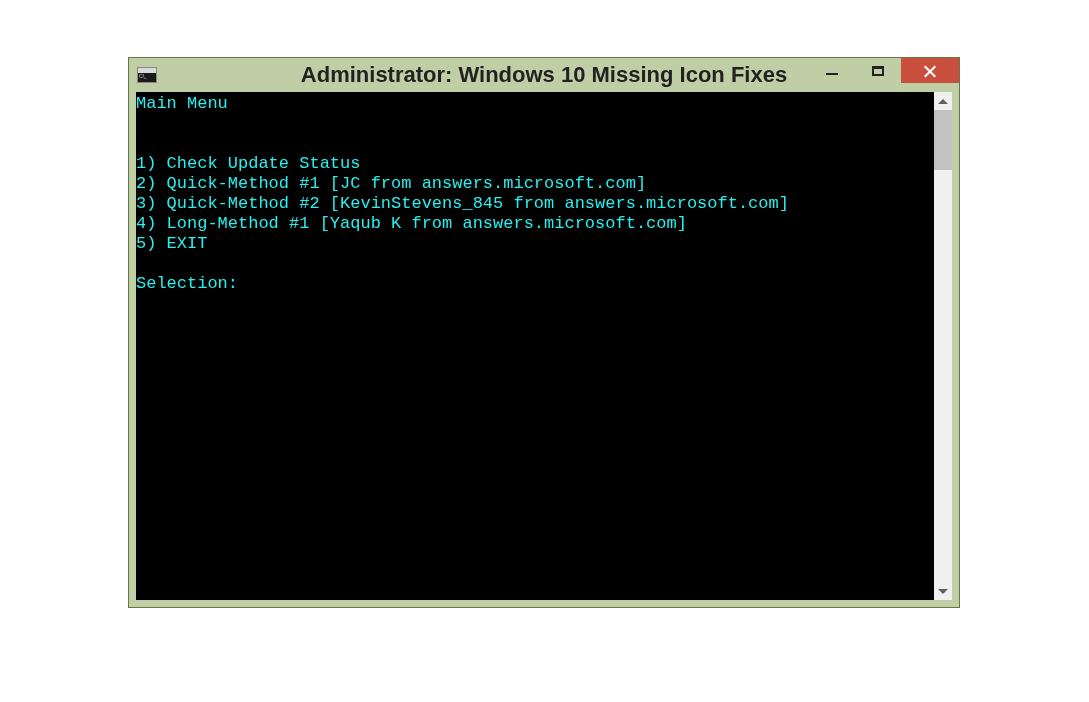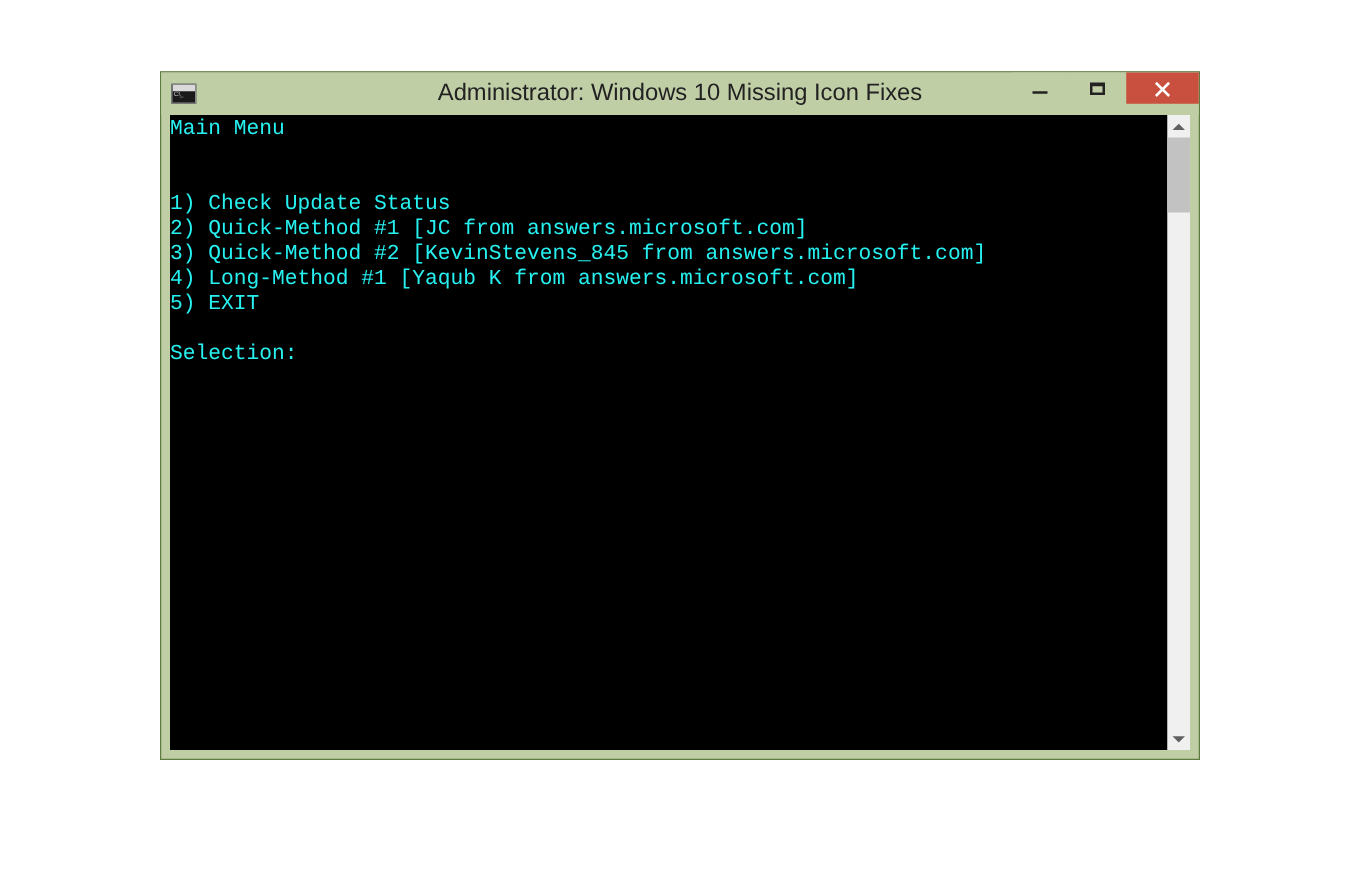--- a/index.html
+++ b/index.html
@@ -53,22 +53,22 @@
       color: #ccc;
       line-height: 4px;
       padding: 1px 1px;
       letter-spacing: -0.5px;
     }
     .titlebar-title {
       position: absolute;
       left: 0;
       right: 0;
       text-align: center;
-      font-size: 19px;
-      font-weight: 400;
+      font-size: 22px;
+      font-weight: 700;
       color: #222;
       pointer-events: none;
     }
     .titlebar-controls {
       position: absolute;
       right: 0;
       top: 0;
       display: flex;
       height: 25px;
     }

